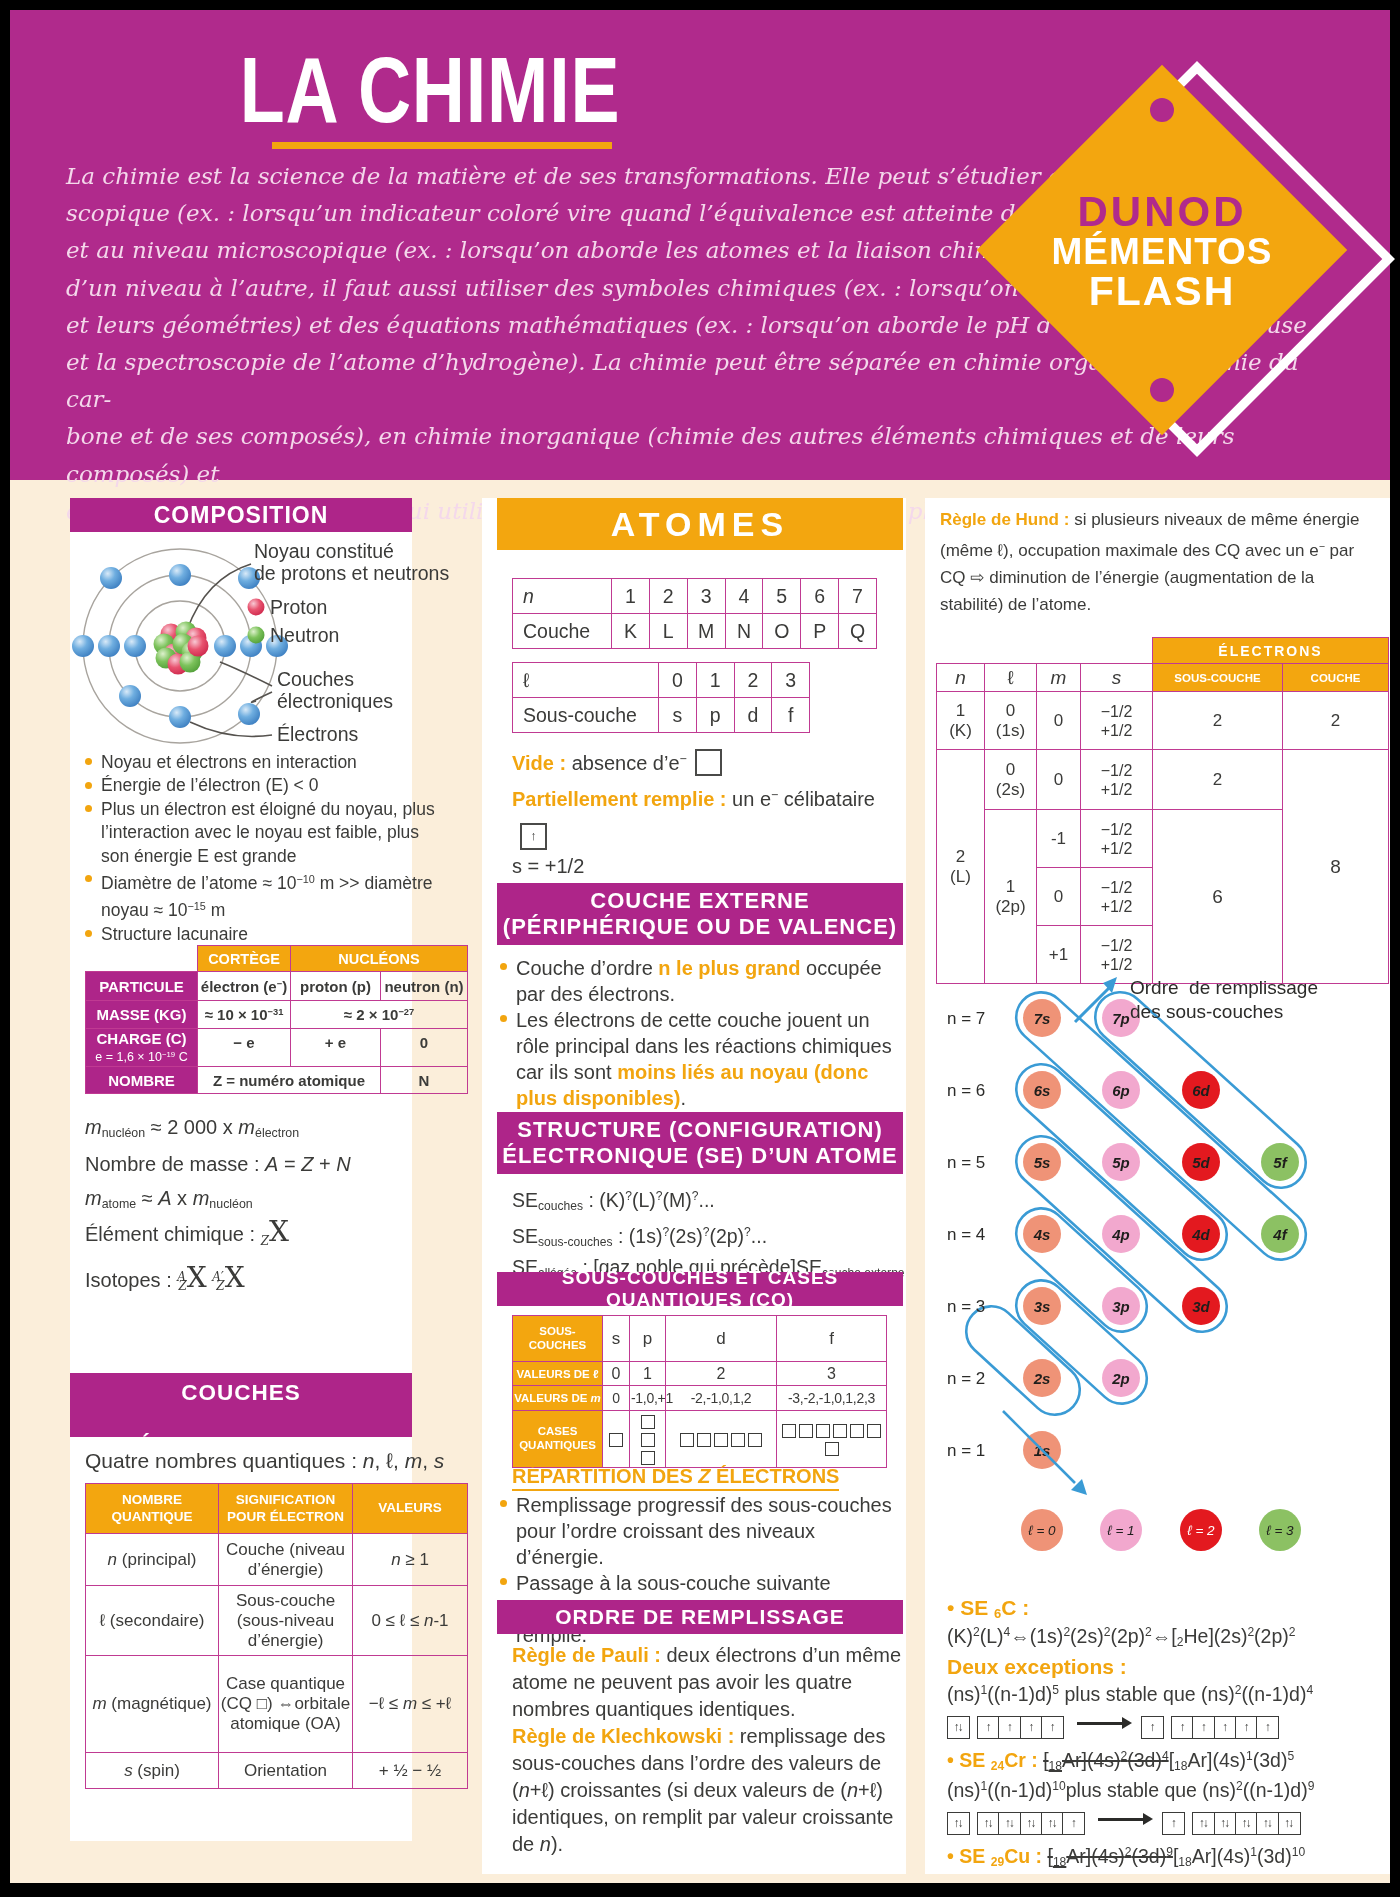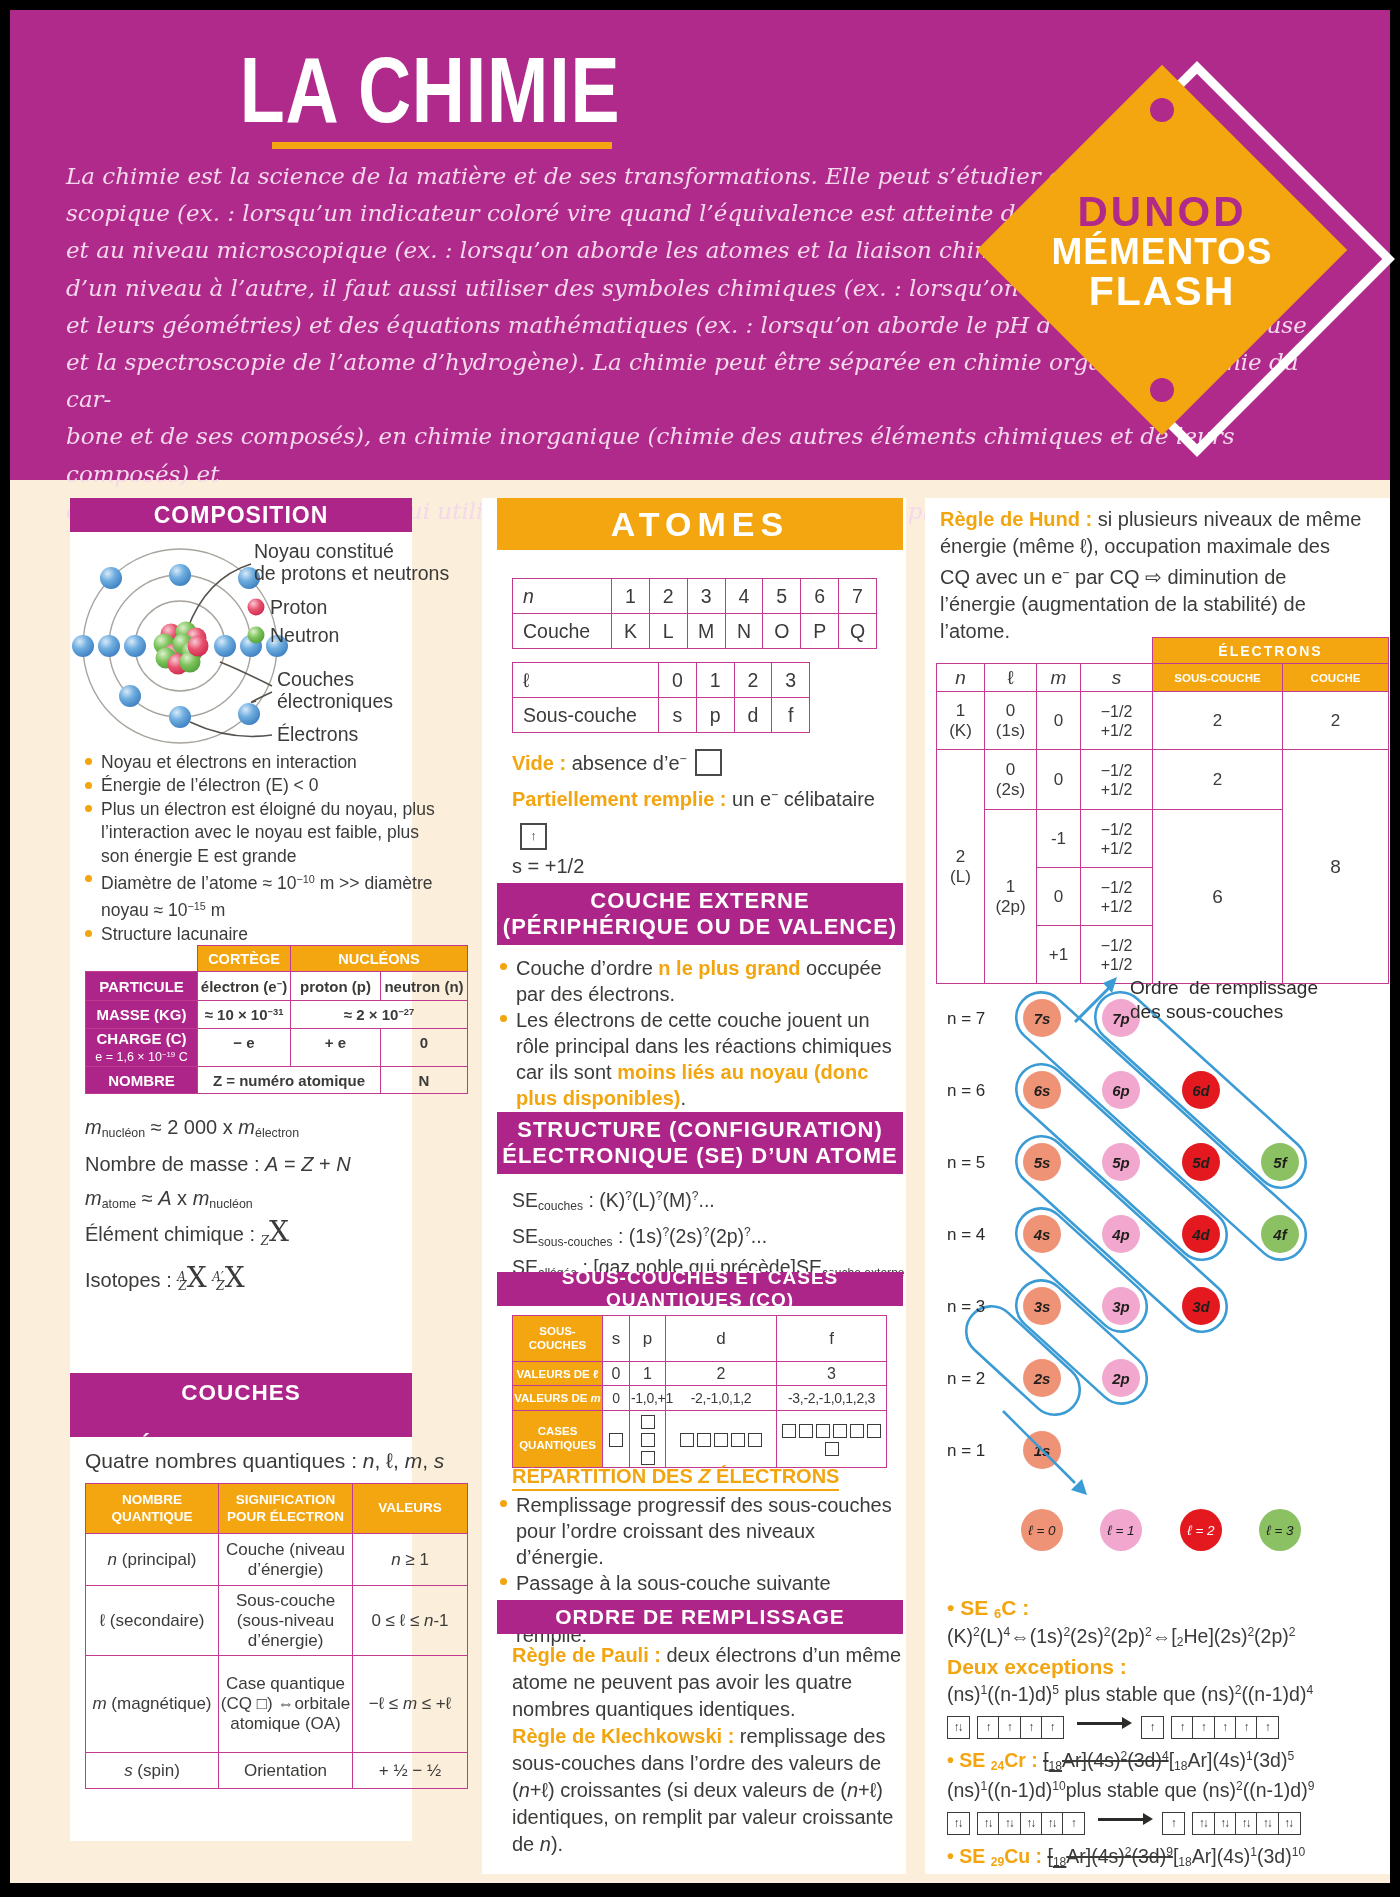--- a/index.html
+++ b/index.html
@@ -386,21 +386,21 @@
 
   <div class="abs mband" style="left:497px;top:1600px;width:406px;height:34px;font-size:21px;">
     <span>ORDRE DE REMPLISSAGE</span>
   </div>
   <div class="abs" style="left:512px;top:1642px;width:394px;font-size:20px;line-height:27px;">
     <div><b class="org">Règle de Pauli :</b> deux électrons d’un même atome ne peuvent pas avoir les quatre nombres quantiques identiques.</div>
     <div><b class="org">Règle de Klechkowski :</b> remplissage des sous-couches dans l’ordre des valeurs de (<i>n</i>+ℓ) croissantes (si deux valeurs de (<i>n</i>+ℓ) identiques, on remplit par valeur croissante de <i>n</i>).</div>
   </div>
 
   <div class="abs panel" style="left:925px;top:498px;width:465px;height:1376px;"></div>
-  <div class="abs" style="left:940px;top:506px;width:424px;font-size:20px;line-height:27px;"><b class="org">Règle de Hund :</b> si plusieurs niveaux de même énergie (même ℓ), occupation maximale des CQ avec un e<sup>−</sup> par CQ ⇨ diminution de l’énergie (augmentation de la stabilité) de l’atome.</div>
+  <div class="abs" style="left:940px;top:506px;width:424px;font-size:17px;line-height:27px;"><b class="org">Règle de Hund :</b> si plusieurs niveaux de même énergie (même ℓ), occupation maximale des CQ avec un e<sup>−</sup> par CQ ⇨ diminution de l’énergie (augmentation de la stabilité) de l’atome.</div>
 
   <table class="abs" style="left:936px;top:637px;width:452px;font-size:17px;">
     <colgroup>
         <col style="width:48px">
         <col style="width:52px">
         <col style="width:44px">
         <col style="width:72px">
         <col style="width:130px">
         <col style="width:106px">
       </colgroup>

